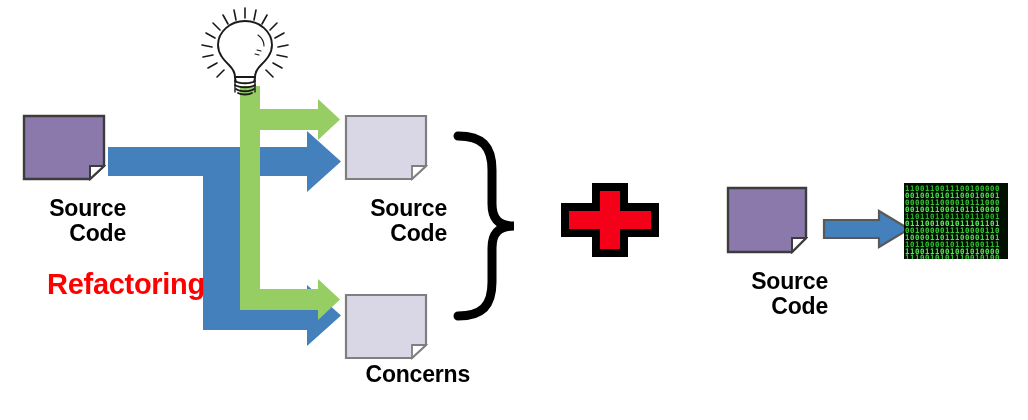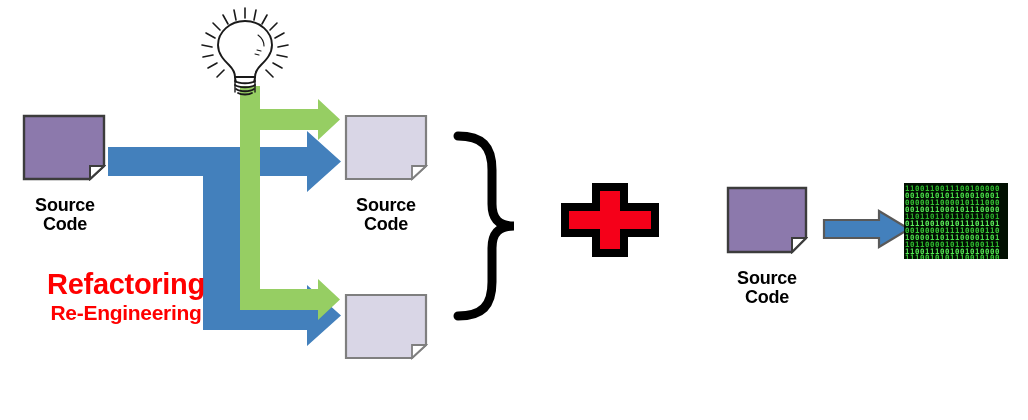--- a/index.html
+++ b/index.html
@@ -29,21 +29,21 @@
   .label {
     position: absolute;
     font-family: "Liberation Sans", sans-serif;
     font-weight: bold;
     color: #000000;
     line-height: 1.08;
     text-align: center;
     white-space: pre-line;
     letter-spacing: -0.2px;
   }
-  .label-lg { font-size: 18px; }
+  .label-lg { font-size: 23px; text-align: right; }
   .red-label {
     position: absolute;
     font-family: "Liberation Sans", sans-serif;
     font-weight: bold;
     color: #FF0000;
     line-height: 1.05;
     text-align: center;
     letter-spacing: -0.3px;
   }
   .red-1 { font-size: 29px; }
@@ -136,37 +136,37 @@
   <div class="page" style="left:22px; top:114px; width:84px; height:67px;">
     <svg viewBox="0 0 84 67" style="width:84px;height:67px;">
       <path d="M 2,2 L 82,2 L 82,52 L 68,65 L 2,65 Z" fill="#8C79AC" stroke="#3C3C3C" stroke-width="2.4" stroke-linejoin="miter"></path>
       <path d="M 82,52 L 68,52 L 68,65 Z" fill="#ffffff" stroke="#3C3C3C" stroke-width="2"></path>
     </svg>
   </div>
   <div class="label label-lg" style="left:4px; top:196px; width:122px;">Source
 Code</div>
 
   <div class="red-label red-1" style="left:24px; top:269px; width:204px;">Refactoring</div>
-  <div class="red-label red-2" style="left:20px; top:302px; width:212px;">Re-Engineering</div>
 
   <div class="page" style="left:344px; top:114px; width:84px; height:67px;">
     <svg viewBox="0 0 84 67" style="width:84px;height:67px;">
       <path d="M 2,2 L 82,2 L 82,52 L 68,65 L 2,65 Z" fill="#D9D6E6" stroke="#7F7F7F" stroke-width="2.2" stroke-linejoin="miter"></path>
       <path d="M 82,52 L 68,52 L 68,65 Z" fill="#ffffff" stroke="#7F7F7F" stroke-width="1.8"></path>
     </svg>
   </div>
   <div class="label label-lg" style="left:325px; top:196px; width:122px;">Source
 Code</div>
 
   <div class="page" style="left:344px; top:293px; width:84px; height:67px;">
     <svg viewBox="0 0 84 67" style="width:84px;height:67px;">
       <path d="M 2,2 L 82,2 L 82,52 L 68,65 L 2,65 Z" fill="#D9D6E6" stroke="#7F7F7F" stroke-width="2.2" stroke-linejoin="miter"></path>
       <path d="M 82,52 L 68,52 L 68,65 Z" fill="#ffffff" stroke="#7F7F7F" stroke-width="1.8"></path>
     </svg>
   </div>
+  <div class="label label-lg" style="left:320px; top:362px; width:150px;">Concerns</div>
 
   <svg class="abs" style="left:448px; top:130px; width:110px; height:192px;" viewBox="0 0 110 192">
     <path d="M 10,6
              C 34,6 44,16 44,40
              L 44,74
              C 44,90 52,96 66,96
              C 52,96 44,102 44,118
              L 44,152
              C 44,176 34,186 10,186" fill="none" stroke="#000000" stroke-width="9" stroke-linecap="round"></path>
   </svg>

